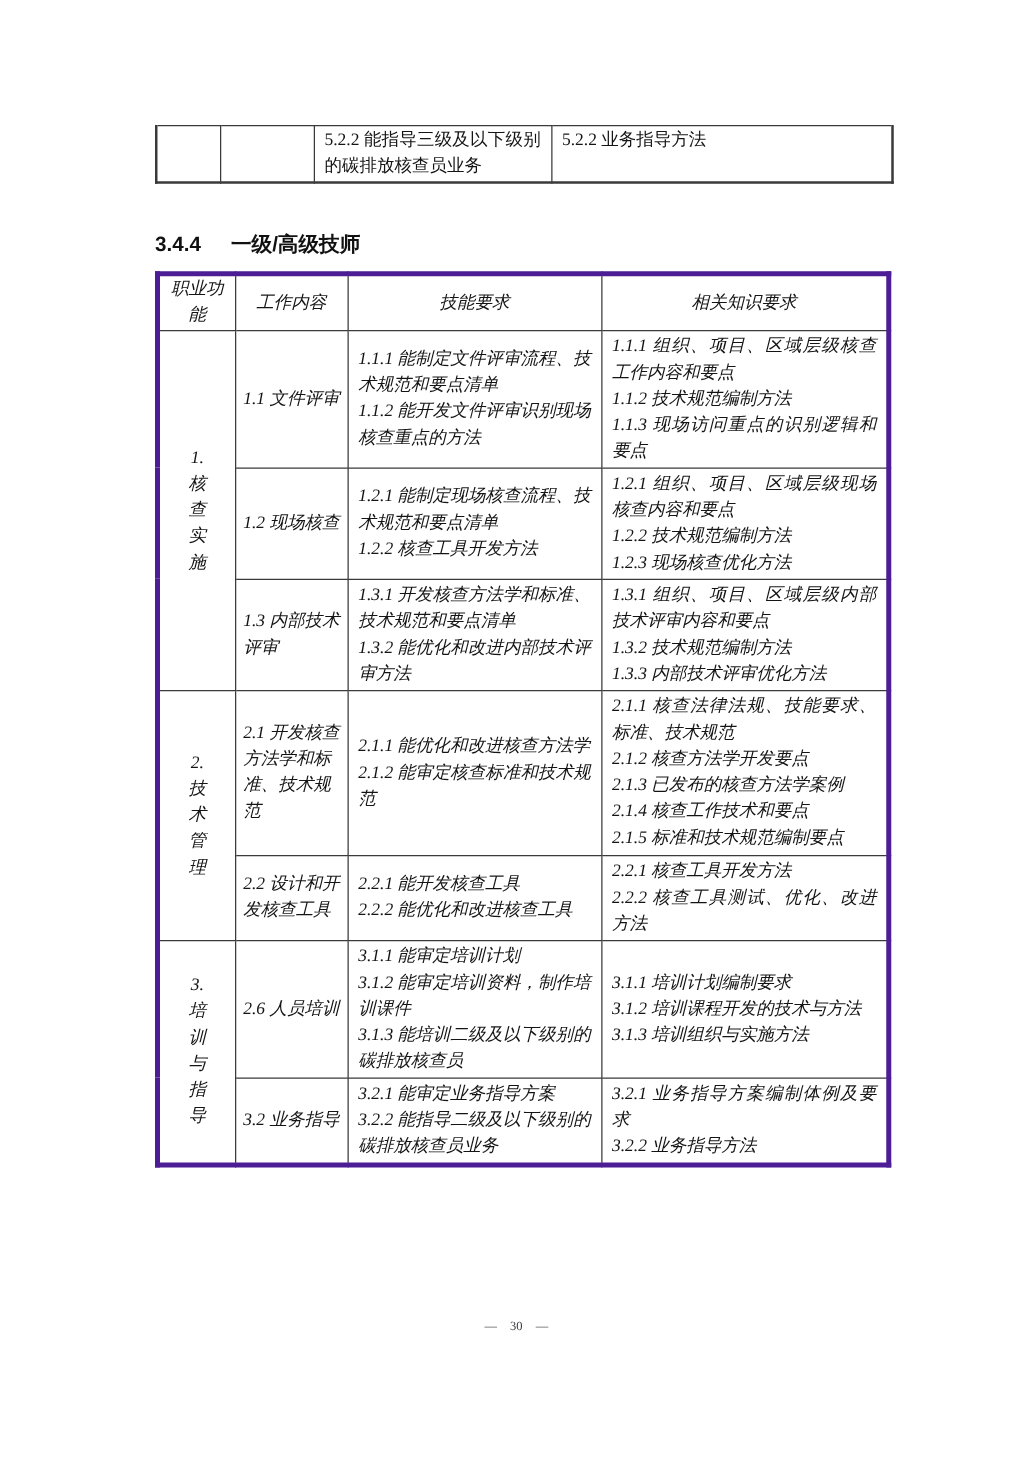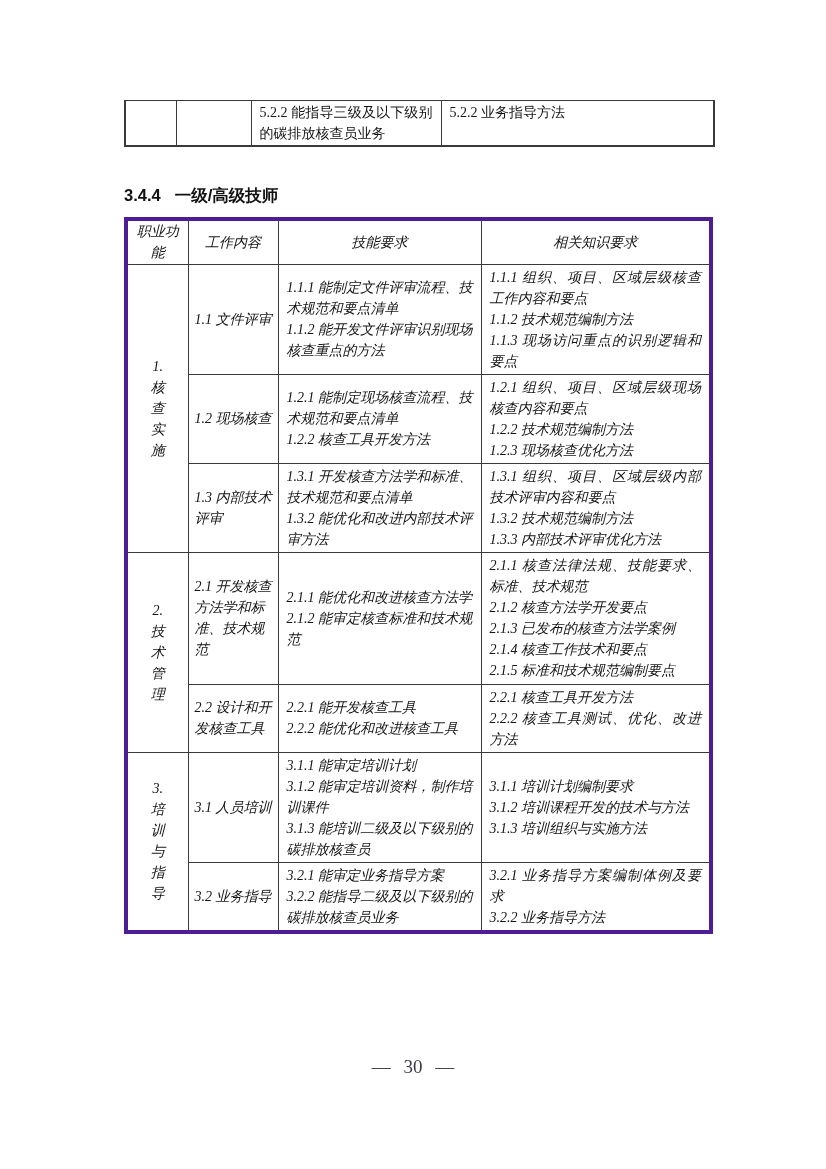--- a/index.html
+++ b/index.html
@@ -25,32 +25,32 @@
   .cont-table { width:589px; margin-top:100px; border:2px solid #3a3a3a; border-top-width:1px; }
   .cont-table td.cell-skill, .cont-table td.cell-know { vertical-align:top; padding:1px 8px; }
 
   
   .section-heading {
     margin-top:38px; height:22px;
     font-family:"Liberation Sans","DejaVu Sans",sans-serif;
     font-weight:bold; font-size:16.5px; color:#111;
     white-space:nowrap;
   }
-  .sec-num { margin-right:14px; }
+  .sec-num { margin-right:24px; }
 
   
   .main-table { width:585px; margin-top:10px; border:4px solid #4c1d95;font-style:italic; }
   .main-table td.hdr { text-align:center; padding:0 5px; }
   td.cell-fn { text-align:center; padding:0 22px; }
   td.cell-task { padding:0 6px; }
   td.cell-skill, td.cell-know { padding:2px 8px; }
 
   .page-footer {
     position:absolute; left:0; top:1056px; width:826px;
-    text-align:center; font-size:19px; color:#3c3c44;
+    text-align:center; font-size:10px; color:#3c3c44;
     word-spacing:8px;
   }
 </style>
 </head>
 <body>
 
 <div class="content">
 
   <table class="cont-table">
     <colgroup>
@@ -153,21 +153,21 @@
         <p>2.2.2 能优化和改进核查工具</p>
       </td>
       <td class="cell-know">
         <p>2.2.1 核查工具开发方法</p>
         <p>2.2.2 核查工具测试、优化、改进方法</p>
       </td>
     </tr>
 
     <tr style="height:110px">
       <td class="cell-fn" rowspan="2">3. 培训与指导</td>
-      <td class="cell-task">3.1 人员培训</td>
+      <td class="cell-task">2.6 人员培训</td>
       <td class="cell-skill">
         <p>3.1.1 能审定培训计划</p>
         <p>3.1.2 能审定培训资料，制作培训课件</p>
         <p>3.1.3 能培训二级及以下级别的碳排放核查员</p>
       </td>
       <td class="cell-know">
         <p>3.1.1 培训计划编制要求</p>
         <p>3.1.2 培训课程开发的技术与方法</p>
         <p>3.1.3 培训组织与实施方法</p>
       </td>

